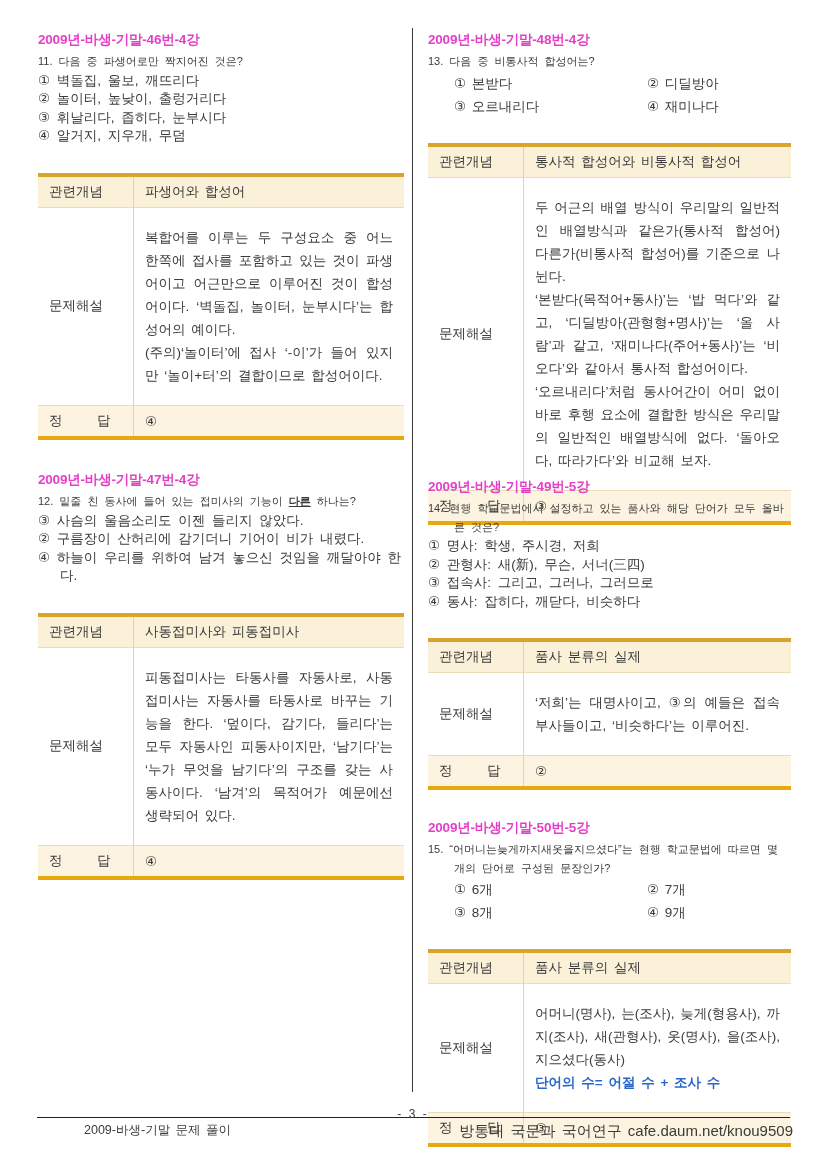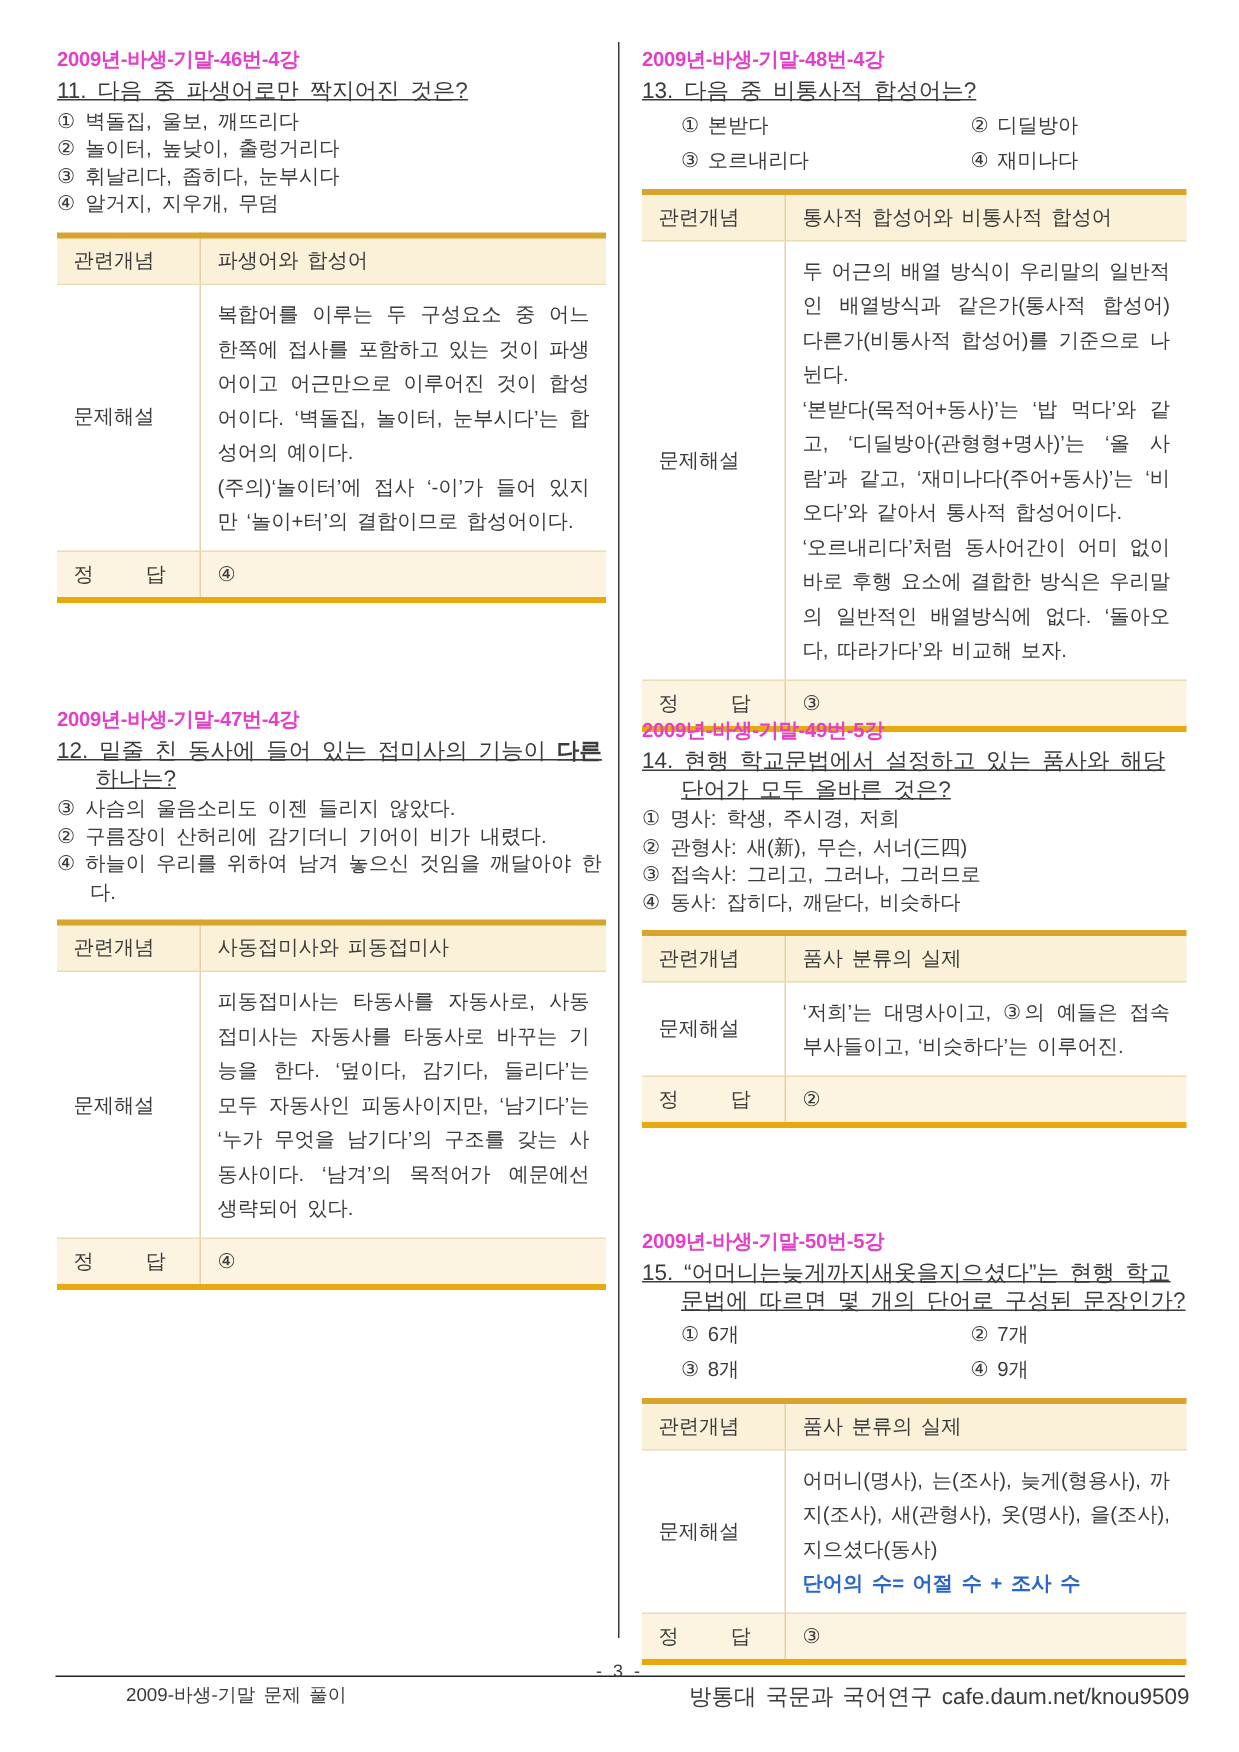--- a/index.html
+++ b/index.html
@@ -9,35 +9,35 @@
     color:#3b3b3b;overflow:hidden;
   }
   .vdivider{position:absolute;left:412px;top:28px;width:1px;height:1064px;background:#3a3a3a;}
   .qblock{position:absolute;}
   #q11{left:38px;top:31px;width:366px;}
   #q12{left:38px;top:471px;width:366px;}
   #q13{left:428px;top:31px;width:363px;}
   #q14{left:428px;top:478px;width:363px;}
   #q15{left:428px;top:819px;width:363px;}
   .qtitle{color:#E33FC7;font-weight:bold;font-size:13.5px;line-height:17px;margin:0 0 4px 0;letter-spacing:-0.2px;}
-  .stem{font-size:15px;line-height:18.5px;margin:0;padding-left:26px;text-indent:-26px;word-spacing:3px;text-decoration:underline;}
+  .stem{font-size:11px;line-height:18.5px;margin:0;padding-left:26px;text-indent:-26px;word-spacing:3px;}
   .stem .em{font-weight:bold;text-decoration:underline;}
   ul.opts{list-style:none;margin:1px 0 0 0;padding:0;font-size:13.5px;line-height:18.5px;}
   ul.opts li{padding-left:22px;text-indent:-22px;word-spacing:3px;}
   ul.opts2{list-style:none;margin:3px 0 10px 0;padding:0 0 0 26px;font-size:13.5px;line-height:19px;
     display:grid;grid-template-columns:193px 1fr;row-gap:4px;}
   ul.opts2 li{word-spacing:2px;}
-  table.qtable{width:100%;border-collapse:collapse;margin-top:9px;
+  table.qtable{width:100%;border-collapse:collapse;margin-top:27px;
     border-top:4px solid #D9A42C;border-bottom:4px solid #E7A90E;}
   table.qtable td{font-size:13.5px;vertical-align:middle;}
   .cell-label{width:78px;border-right:1px solid #E6D2A4;padding:5px 6px 5px 11px;white-space:pre;word-spacing:2px;}
   .cell-val{padding:5px 11px;word-spacing:2px;}
   tr.row-head td{background:#FBF0D8;height:20px;}
   tr.row-exp td{background:#ffffff;border-top:1px solid #EADCB8;border-bottom:1px solid #EADCB8;}
-  tr.row-exp .cell-val{text-align:justify;line-height:23px;padding:8px 11px;}
+  tr.row-exp .cell-val{text-align:justify;line-height:23px;padding:18px 11px;}
   tr.row-exp p{margin:0;}
   tr.row-exp p.formula{color:#2B67C9;font-weight:bold;text-align:left;}
   tr.row-ans td{background:#FCF3E0;height:20px;}
   .footer-rule{position:absolute;left:37px;width:753px;top:1117px;border-top:1.4px solid #222;}
   .footer-left{position:absolute;left:84px;top:1122px;font-size:12.5px;word-spacing:2px;}
   .footer-center{position:absolute;left:0;width:826px;text-align:center;top:1107px;font-size:12px;letter-spacing:2px;}
   .footer-right{position:absolute;right:33px;top:1122px;font-size:15px;word-spacing:2px;}
 </style>
 </head>
 <body>

